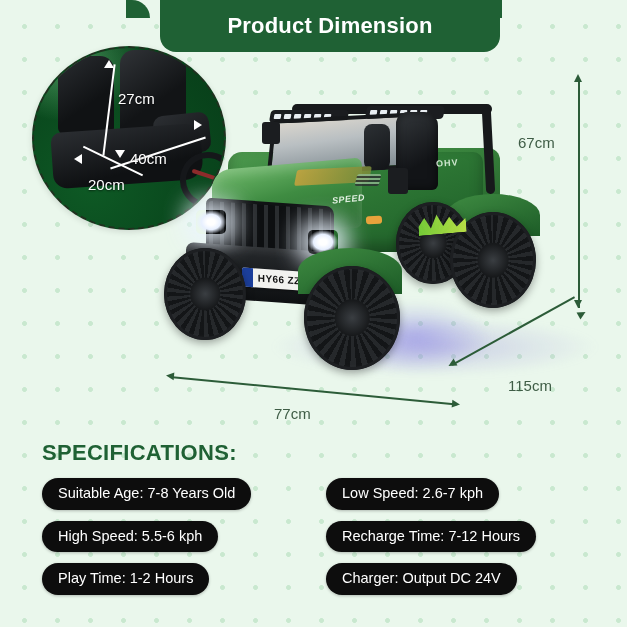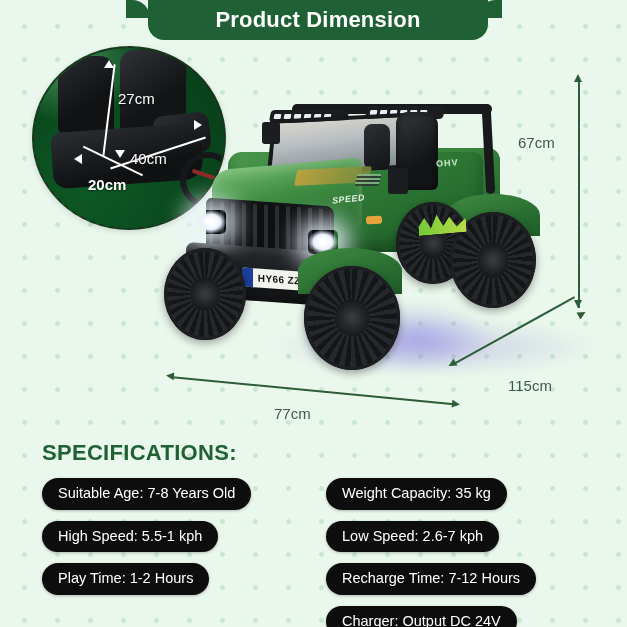--- a/index.html
+++ b/index.html
@@ -14,21 +14,21 @@
     background-color:#eaf7ec;
     background-image:radial-gradient(circle, #c9e8cf 2.2px, rgba(0,0,0,0) 2.4px);
     background-size:33px 33px;
     background-position:8px 10px;
     overflow:hidden;
   }
 
   
   .banner-wrap{position:absolute;left:0;top:0;width:627px;height:42px;}
   .banner{
-    position:absolute;left:148px;top:0;width:340px;height:40px;
+    position:absolute;left:160px;top:0;width:340px;height:52px;
     background:#1f6134;
     border-bottom-left-radius:16px;border-bottom-right-radius:16px;
     display:flex;align-items:center;justify-content:center;text-align:center;
   }
   .banner-title{
     color:#ffffff;font-size:22px;font-weight:bold;letter-spacing:.2px;
     white-space:nowrap;
   }
   .banner-ear{position:absolute;top:0;width:24px;height:18px;background:#1f6134;}
   .banner-ear.l{left:126px;border-top-right-radius:18px;}
@@ -297,21 +297,21 @@
       <div class="arrowhead" style="left:70px;top:12px;border-left:5px solid transparent;border-right:5px solid transparent;border-bottom:8px solid #fff;"></div>
       <div class="arrowhead" style="left:81px;top:102px;border-left:5px solid transparent;border-right:5px solid transparent;border-top:8px solid #fff;"></div>
       <div class="dimlabel" style="left:84px;top:42px;">27cm</div>
 
       <div class="dimline" style="left:74px;top:104px;width:100px;height:2px;transform:rotate(-18deg);"></div>
       <div class="arrowhead" style="left:160px;top:72px;border-top:5px solid transparent;border-bottom:5px solid transparent;border-left:8px solid #fff;"></div>
       <div class="dimlabel" style="left:96px;top:102px;">40cm</div>
 
       <div class="dimline" style="left:46px;top:112px;width:66px;height:2px;transform:rotate(26deg);"></div>
       <div class="arrowhead" style="left:40px;top:106px;border-top:5px solid transparent;border-bottom:5px solid transparent;border-right:8px solid #fff;"></div>
-      <div class="dimlabel" style="left:54px;top:128px;font-weight:bold;">20cm</div>
+      <div class="dimlabel" style="left:54px;top:128px;">20cm</div>
     </div>
 
     <div class="vehicle">
       <div class="ground"></div>
       <div class="glow"></div>
 
       <div class="rear-quarter"></div>
       <div class="body-main"></div>
 
       <div class="cabin">
@@ -388,25 +388,24 @@
     <div class="ah" style="left:166px;top:330px;border-top:4.5px solid transparent;border-bottom:4.5px solid transparent;border-right:8px solid #2c5c38;transform:rotate(5.5deg);"></div>
     <div class="ah" style="left:452px;top:358px;border-top:4.5px solid transparent;border-bottom:4.5px solid transparent;border-left:8px solid #2c5c38;transform:rotate(5.5deg);"></div>
     <div class="dim-text" style="left:274px;top:363px;">77cm</div>
   </div>
 
   <div class="spec">
     <div class="spec-title">SPECIFICATIONS:</div>
 
     <div class="col left">
       <div class="pill">Suitable Age: 7-8 Years Old</div>
-      <div class="pill">High Speed: 5.5-1 kph</div>
+      <div class="pill">High Speed: 5.5-6 kph</div>
       <div class="pill">Play Time: 1-2 Hours</div>
     </div>
 
     <div class="col right">
-      <div class="pill">Weight Capacity: 35 kg</div>
       <div class="pill">Low Speed: 2.6-7 kph</div>
       <div class="pill">Recharge Time: 7-12 Hours</div>
       <div class="pill">Charger: Output DC 24V</div>
     </div>
   </div>
 
 </div>
 
 </body></html>

